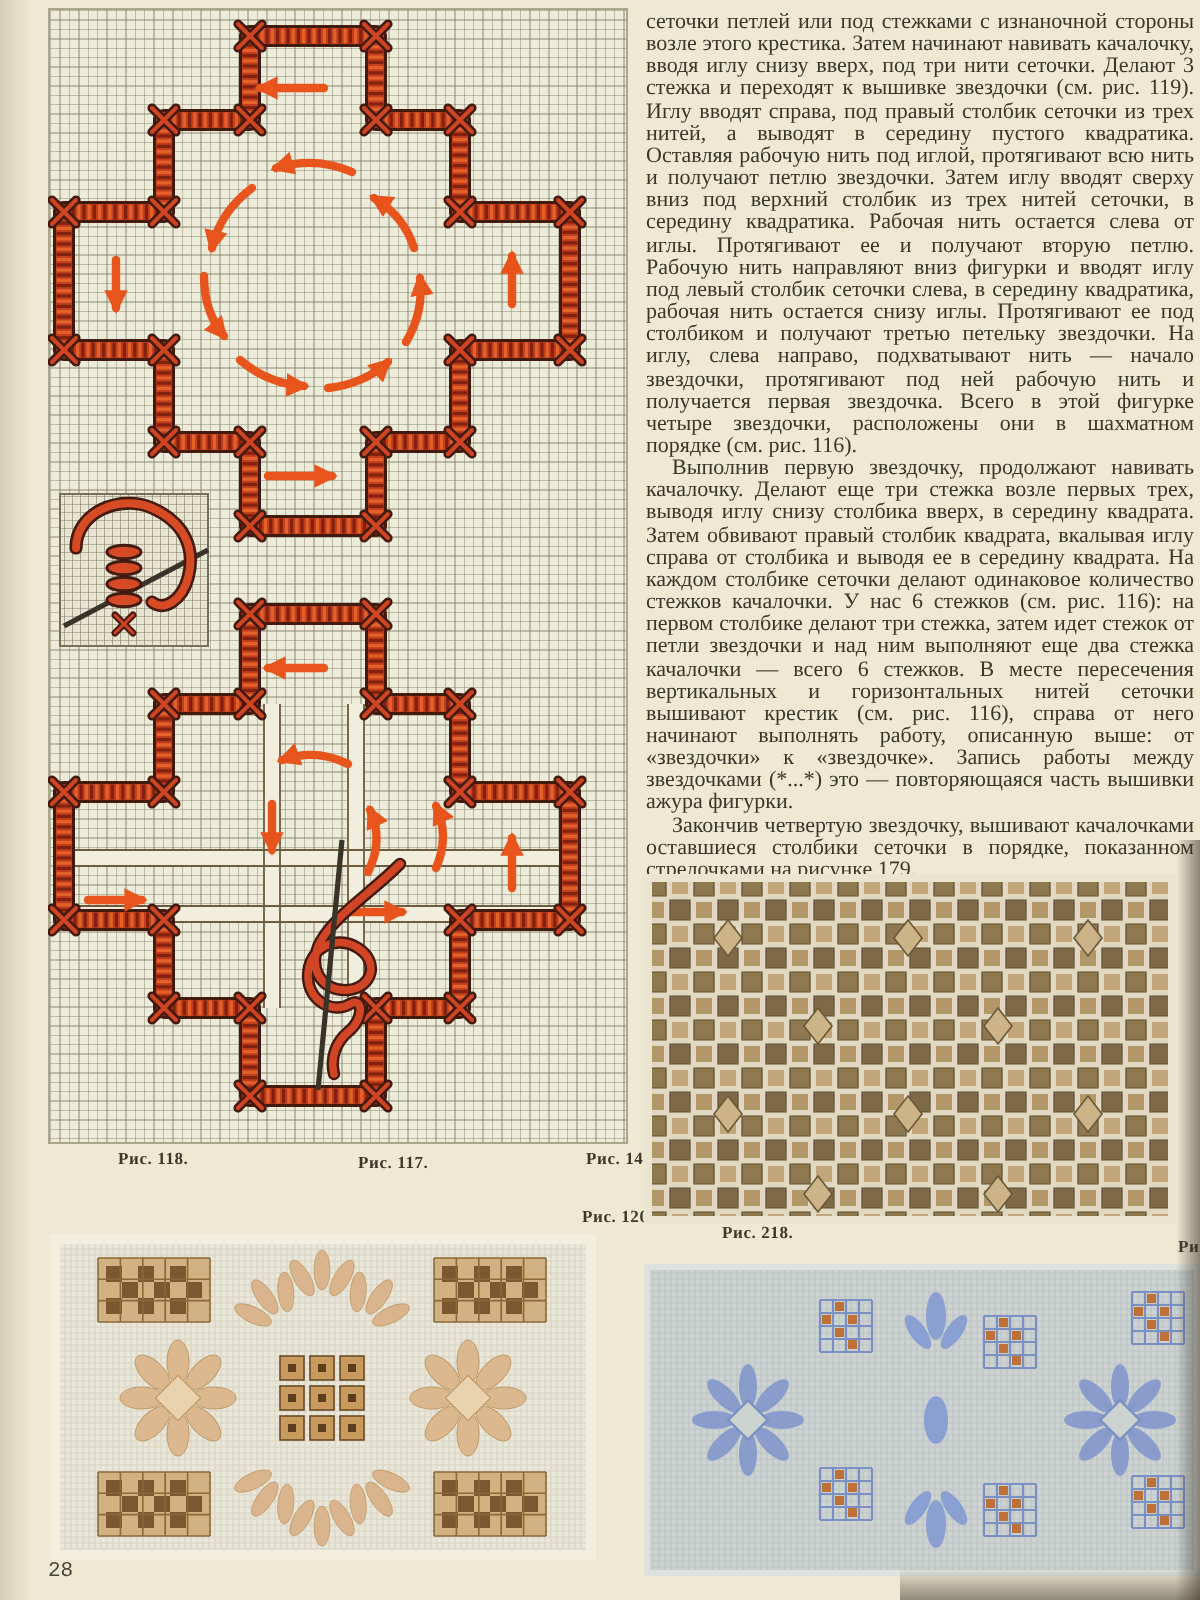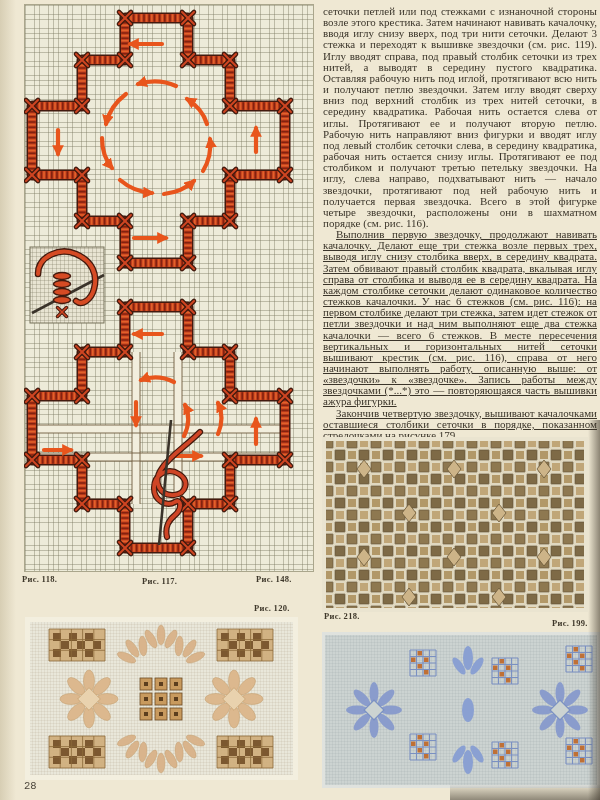--- a/index.html
+++ b/index.html
@@ -17,29 +17,29 @@
       repeating-linear-gradient(to right, rgba(122,120,96,.42) 0 .7px, transparent .7px 4.7px),
       repeating-linear-gradient(to bottom, rgba(122,120,96,.42) 0 .7px, transparent .7px 4.7px);
     border:1px solid #aaa68c;
     box-sizing:border-box;
   }
   .gridsvg{position:absolute;left:24px;top:4px;}
   .photosvg{position:absolute;}
   .cap{
     position:absolute;
     font:bold 8.5px "Liberation Serif", serif;
-    color:#3e372a;letter-spacing:.3px;white-space:nowrap;
+    color:#3e372a;letter-spacing:.3px;white-space:nowrap;margin-left:37px;
   }
   .textcol{
     position:absolute;left:323px;top:6px;width:274px;
     font-size:11px;line-height:11.15px;color:#3b352a;
     text-align:justify;
   }
   .textcol p{margin:0;padding:0;hyphens:auto;}
-  .textcol p.ind{text-indent:13px;text-decoration:underline;}
+  .textcol p.ind{text-indent:13px;}
   .pagenum{
     position:absolute;left:24px;top:780px;
     font-size:10.5px;color:#4a443a;font-family:Liberation Mono, monospace;
   }
   .edge-left{
     position:absolute;left:0;top:0;width:16px;height:800px;
     background:linear-gradient(to right, rgba(186,174,142,.45), rgba(186,174,142,0));
     pointer-events:none;
   }
   .edge-right{

